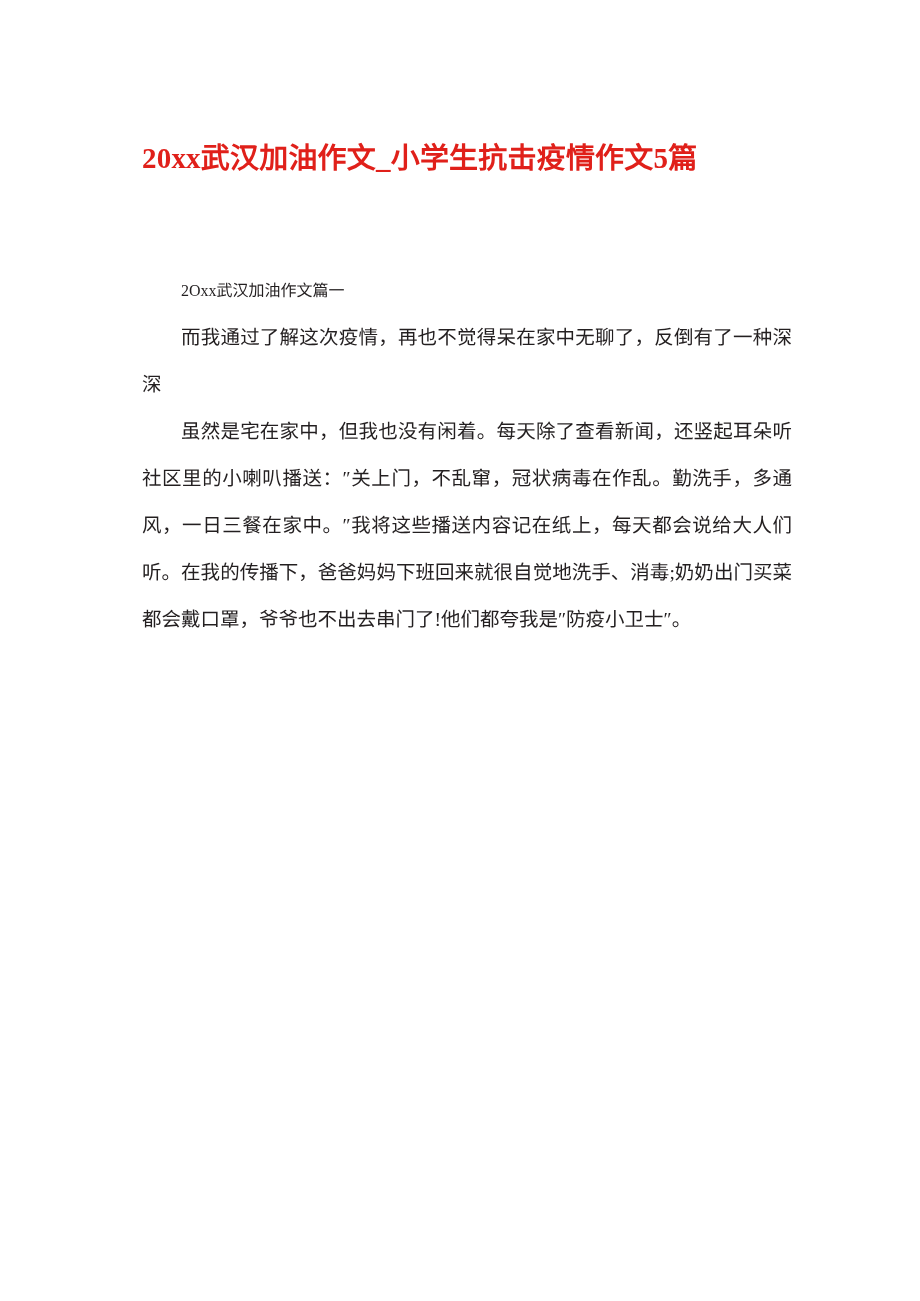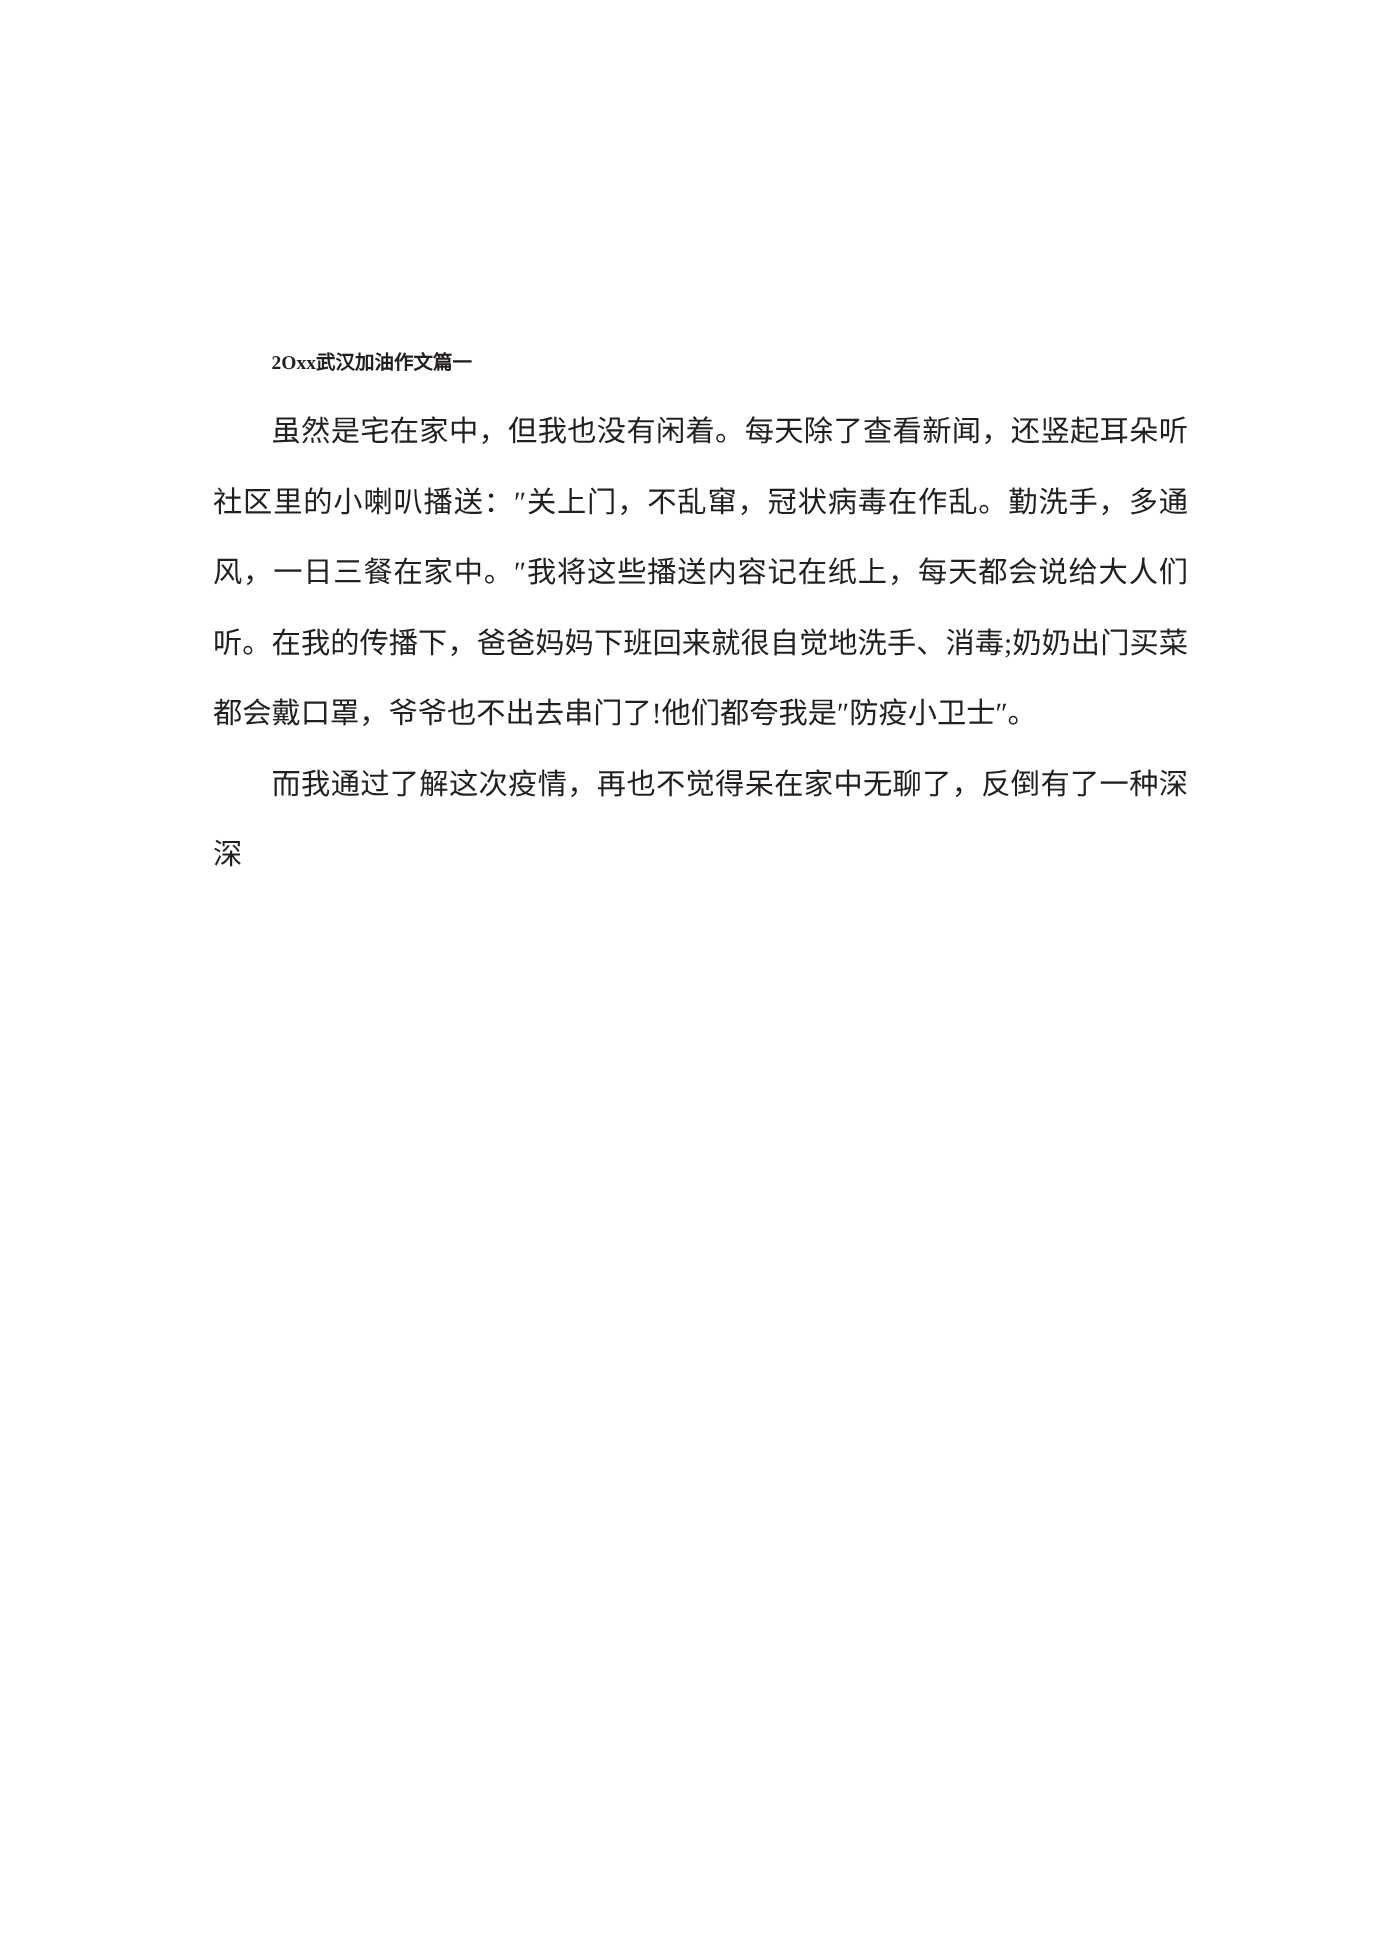--- a/index.html
+++ b/index.html
@@ -56,40 +56,41 @@
 
   
   .gap-intro   { height: 36px; }
   .gap-section { height: 48px; }
 
   .section-heading {
     margin: 0;
     padding: 0;
     color: #231f20;
     font-family: "Liberation Serif", "DejaVu Serif", serif;
-    font-size: 13px;
-    font-weight: bold;
+    font-size: 16px;
+    font-weight: normal;
     line-height: 47px;
     text-indent: 39px;
   }
 </style>
 </head>
 <body>
 
 <div class="page">
   <div class="content">
 
+    <h1 class="doc-title">20xx武汉加油作文_小学生抗击疫情作文5篇</h1>
 
     <div class="gap-intro"></div>
 
 
     <div class="gap-section"></div>
 
     <h2 class="section-heading">2Oxx武汉加油作文篇一</h2>
 
 
 
+    <p class="para">而我通过了解这次疫情，再也不觉得呆在家中无聊了，反倒有了一种深深</p>
+
     <p class="para">虽然是宅在家中，但我也没有闲着。每天除了查看新闻，还竖起耳朵听社区里的小喇叭播送：″关上门，不乱窜，冠状病毒在作乱。勤洗手，多通风，一日三餐在家中。″我将这些播送内容记在纸上，每天都会说给大人们听。在我的传播下，爸爸妈妈下班回来就很自觉地洗手、消毒;奶奶出门买菜都会戴口罩，爷爷也不出去串门了!他们都夸我是″防疫小卫士″。</p>
-
-    <p class="para">而我通过了解这次疫情，再也不觉得呆在家中无聊了，反倒有了一种深深</p>
 
   </div>
 </div>
 
 </body></html>

